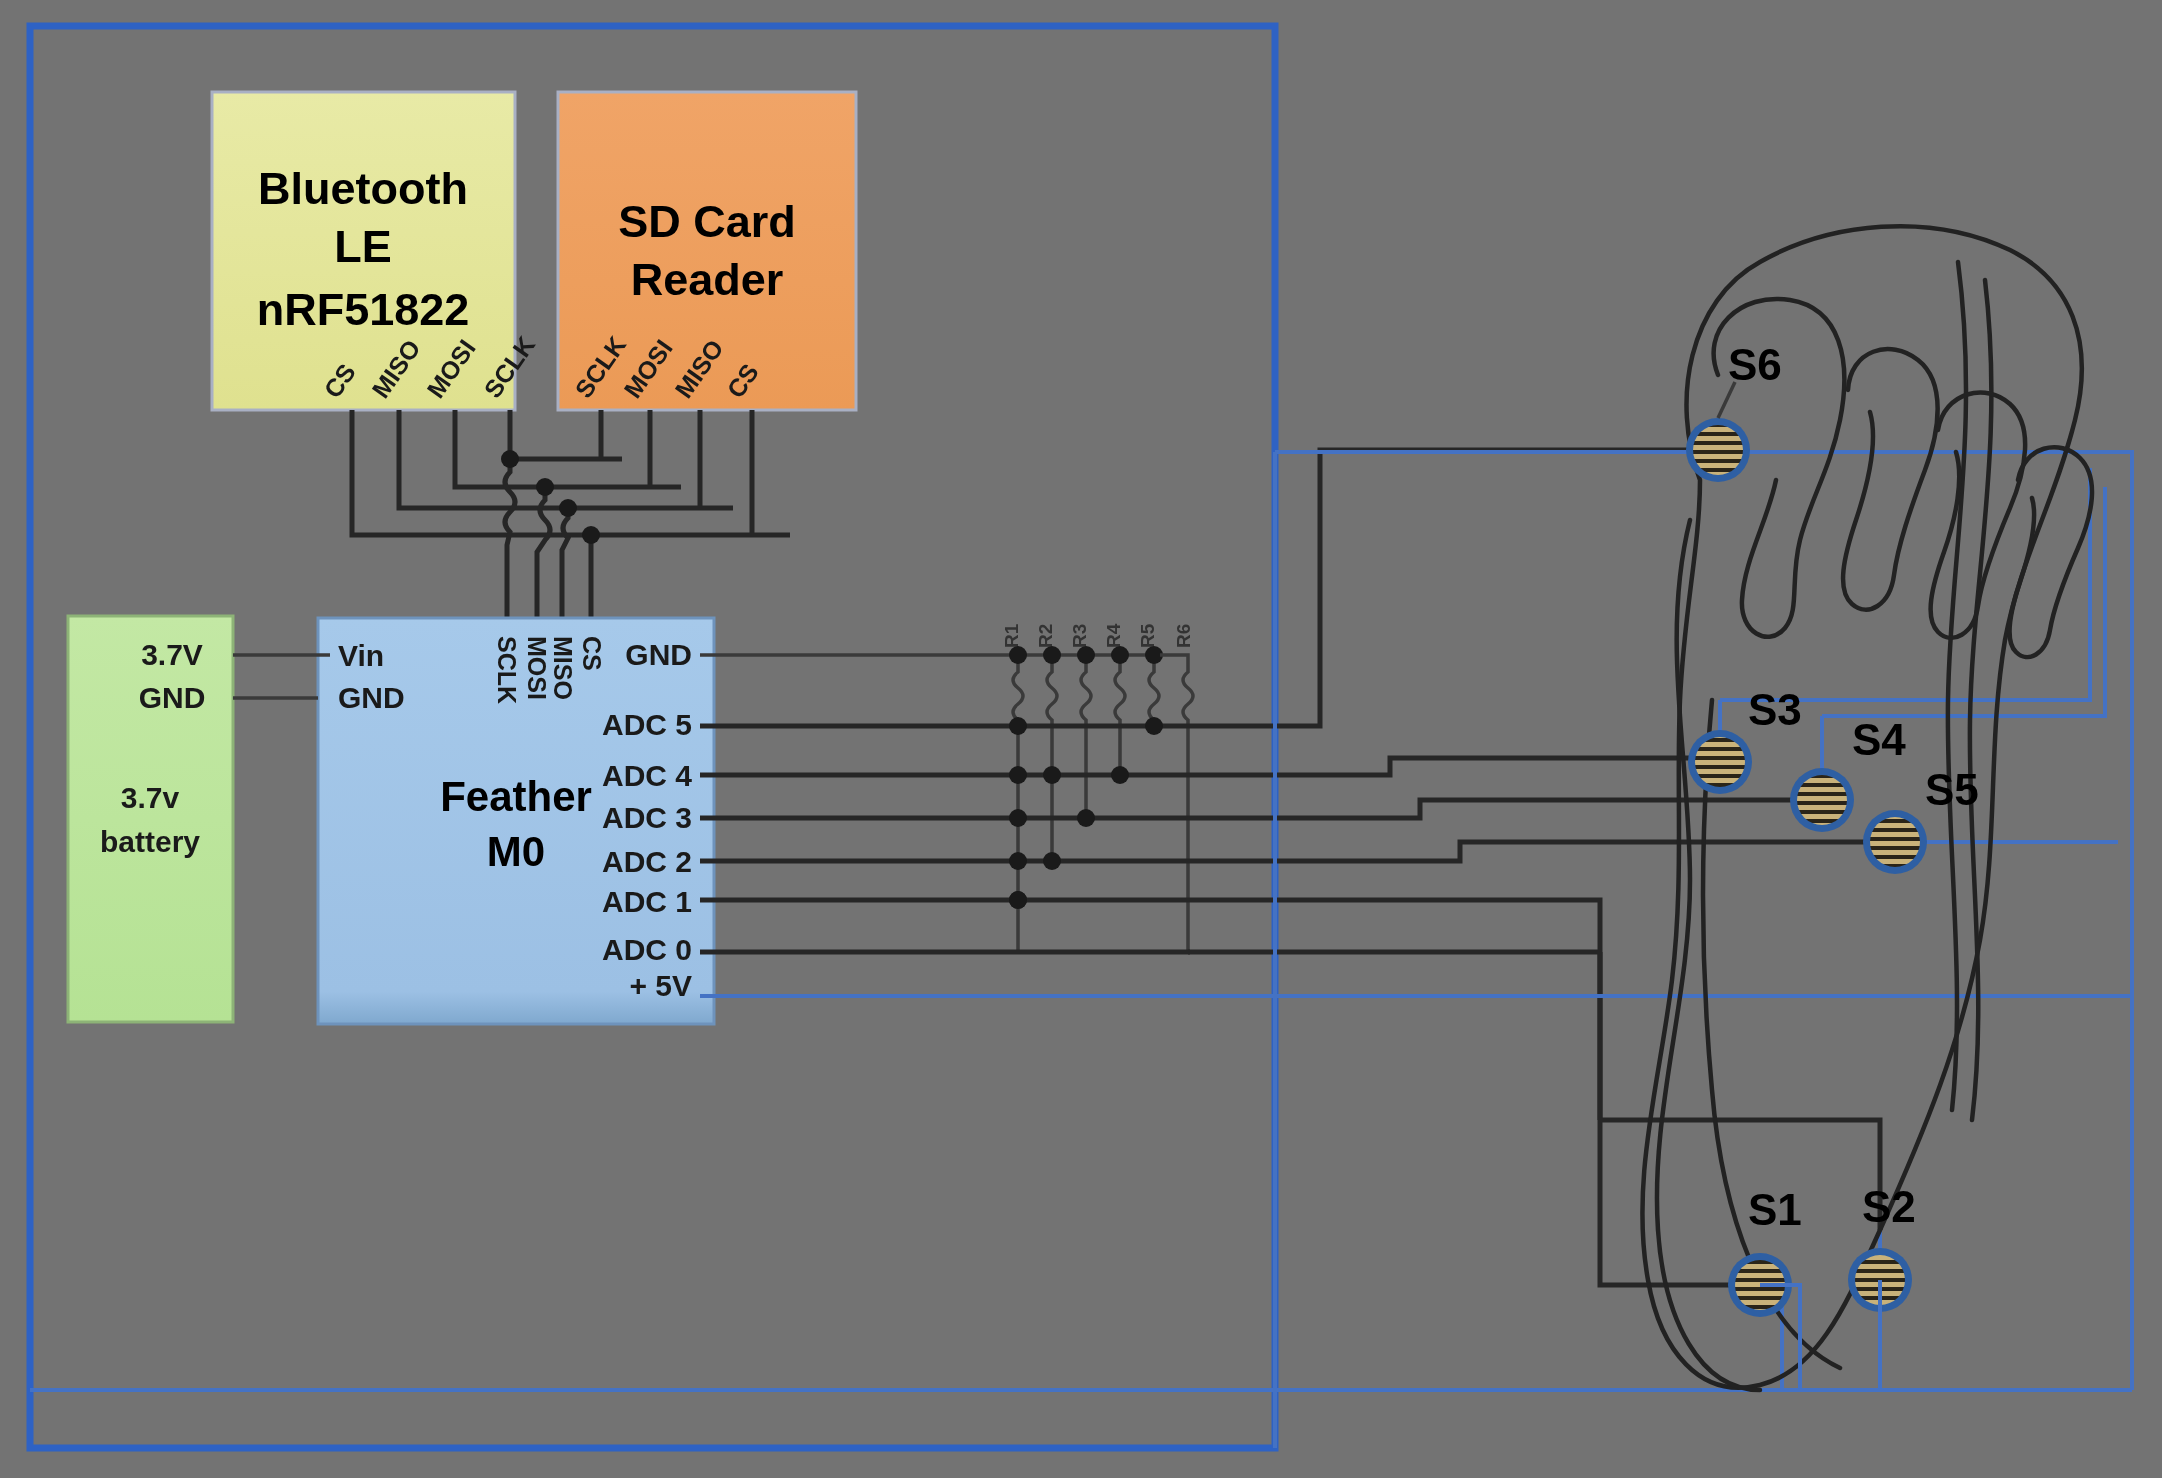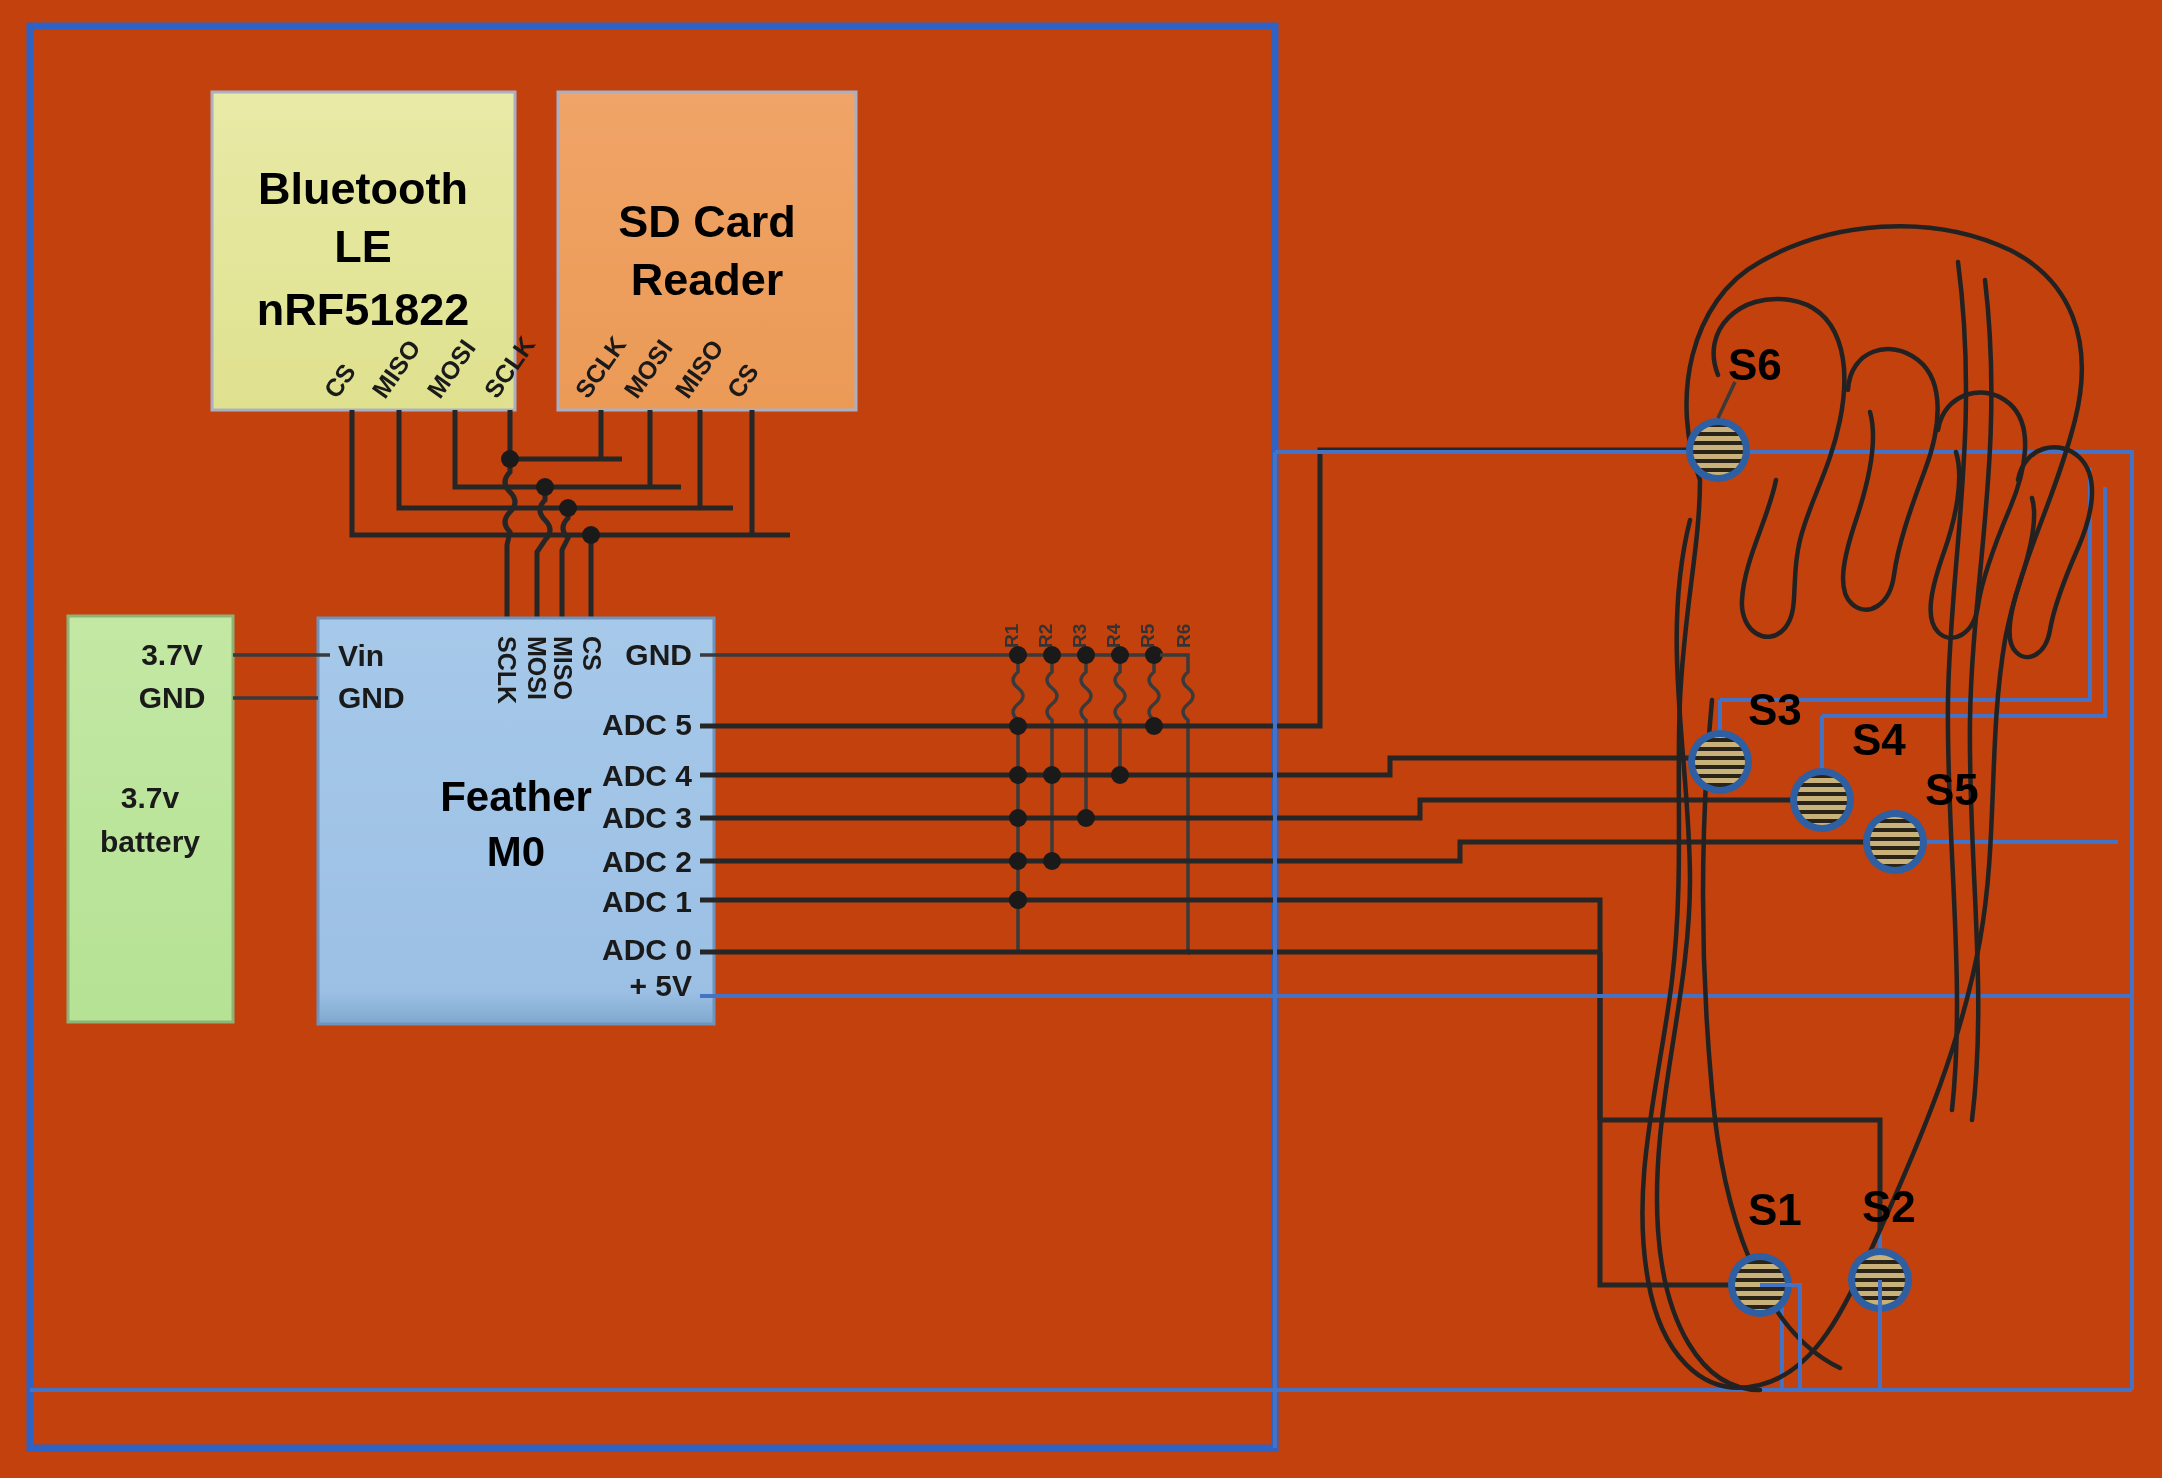--- a/index.html
+++ b/index.html
@@ -8,21 +8,21 @@
     padding: 0;
     background: #ffffff;
   }
   body {
     font-family: "Liberation Sans", sans-serif;
   }
   #stage {
     position: relative;
     width: 2162px;
     height: 1478px;
-    background: #c2410c;
+    background: #737373;
     overflow: hidden;
   }
   #diagram-svg {
     position: absolute;
     left: 0;
     top: 0;
     width: 2162px;
     height: 1478px;
   }
   .blk-label {

